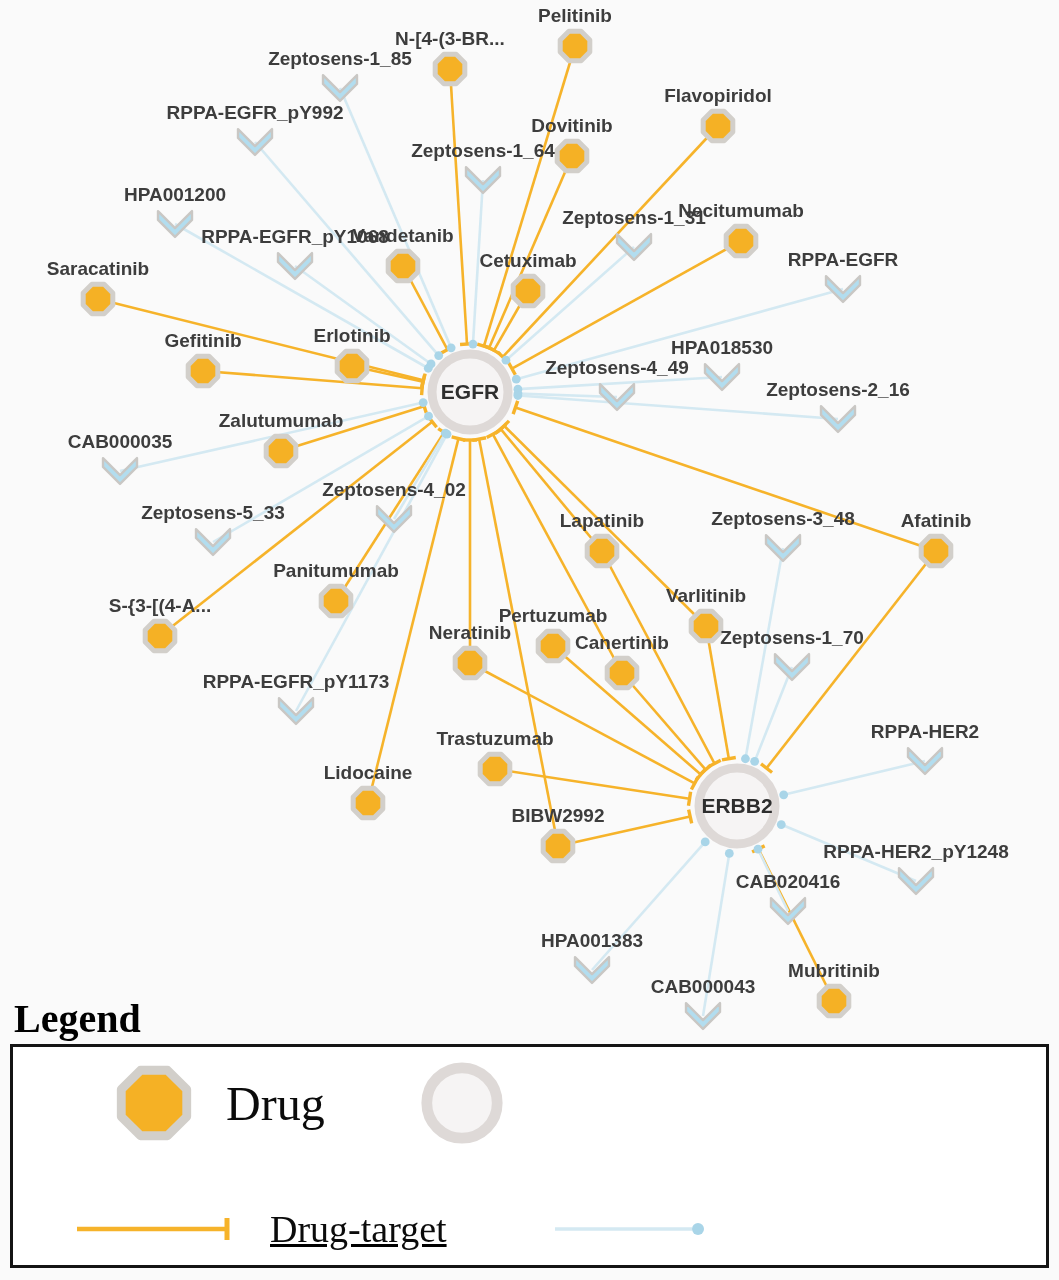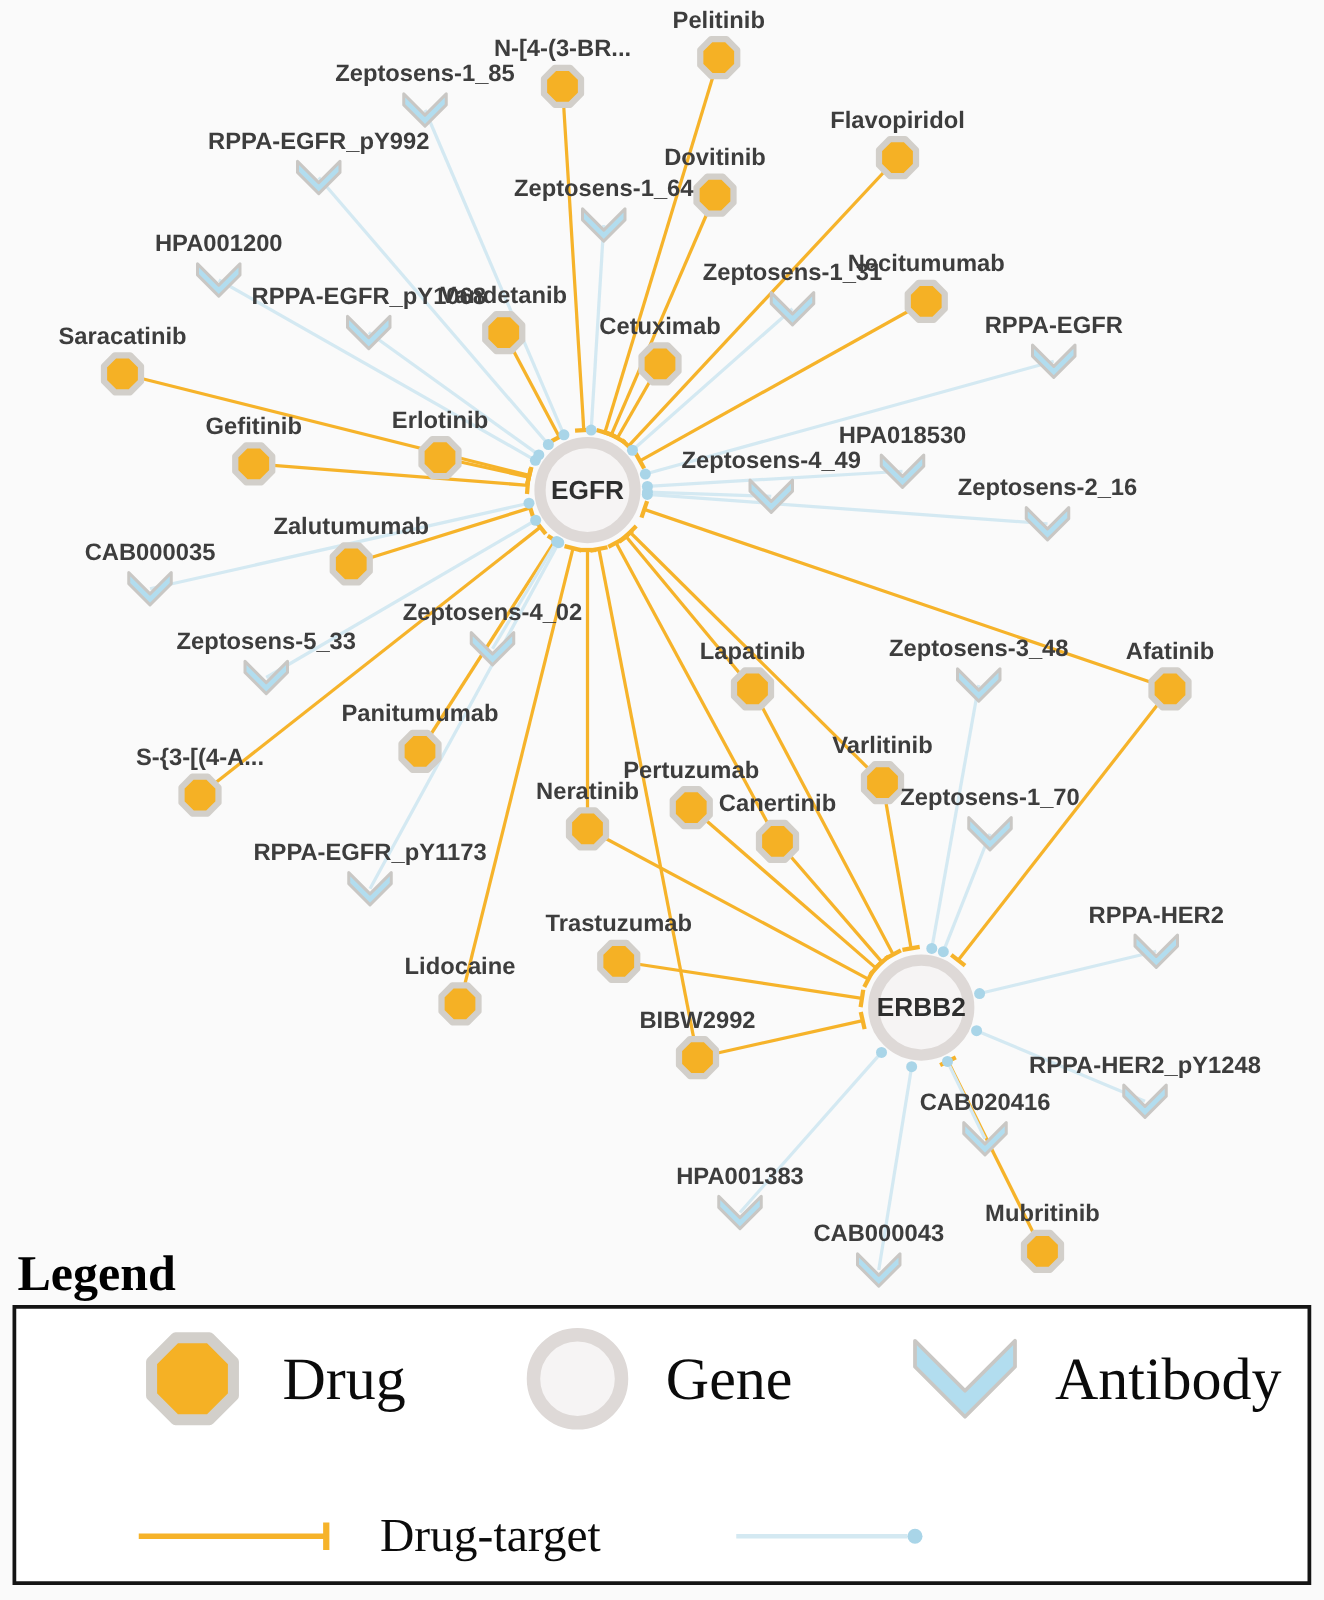--- a/index.html
+++ b/index.html
@@ -16,21 +16,21 @@
     font-family:"Liberation Serif",serif;font-weight:bold;font-size:40px;color:#000000;
   }
   .legend-box{
     position:absolute;left:10px;top:1044px;width:1039px;height:224px;
     border:3.5px solid var(--legend-border,#141414);background:#ffffff;box-sizing:border-box;
     display:flex;flex-direction:column;justify-content:space-between;
     padding:10px 0 14px 0;
   }
   .legend-row{display:flex;align-items:center;}
   .legend-row-nodes{padding-left:95px;gap:92px;}
-  .legend-row-edges{padding-left:95px;gap:105px;}
+  .legend-row-edges{padding-left:61px;gap:105px;text-decoration:underline;}
   .legend-item{display:flex;align-items:center;gap:26px;}
   .legend-big{font-family:"Liberation Serif",serif;font-size:48px;color:#0b0b0b;}
   .legend-mid{font-family:"Liberation Serif",serif;font-size:38px;color:#0b0b0b;}
   .lg-drug-shape{fill:var(--drug-fill);stroke:var(--drug-stroke);stroke-width:10;stroke-linejoin:round;}
   .lg-gene-shape{fill:var(--gene-fill);stroke:var(--gene-ring);stroke-width:11;}
   .lg-ab-shape{fill:var(--antibody-fill);stroke:var(--antibody-stroke);stroke-width:3;stroke-linejoin:round;}
   .lg-drug-line{stroke:var(--drug-edge-color);stroke-width:4.5;}
   .lg-drug-tee{stroke:var(--drug-edge-color);stroke-width:5;}
   .lg-ab-line{stroke:var(--antibody-edge-color);stroke-width:3.5;}
   .lg-ab-dot{fill:var(--antibody-edge-dot);}
@@ -246,27 +246,20 @@
     <div class="legend-item">
       <svg width="92" height="92" viewBox="-52 -52 104 104">
         <polygon class="lg-drug-shape" points="37,15.3 15.3,37 -15.3,37 -37,15.3 -37,-15.3 -15.3,-37 15.3,-37 37,-15.3"></polygon>
       </svg>
       <span class="legend-big">Drug</span>
     </div>
     <div class="legend-item">
       <svg width="90" height="90" viewBox="-46 -46 92 92">
         <circle class="lg-gene-shape" cx="0" cy="0" r="36"></circle>
       </svg>
-      <span class="legend-big">Gene</span>
-    </div>
-    <div class="legend-item">
-      <svg width="92" height="80" viewBox="-46 -40 92 80">
-        <path class="lg-ab-shape" d="M-40,-30.4 L0,9.6 L40,-30.4 L40,-9.6 L0,30.4 L-40,-9.6 Z"></path>
-      </svg>
-      <span class="legend-big">Antibody</span>
     </div>
   </div>
   <div class="legend-row legend-row-edges">
     <div class="legend-item">
       <svg width="170" height="28" viewBox="0 0 170 28">
         <line class="lg-drug-line" x1="3" y1="14" x2="152" y2="14"></line>
         <line class="lg-drug-tee" x1="153" y1="3" x2="153" y2="25"></line>
       </svg>
       <span class="legend-mid">Drug-target</span>
     </div>

